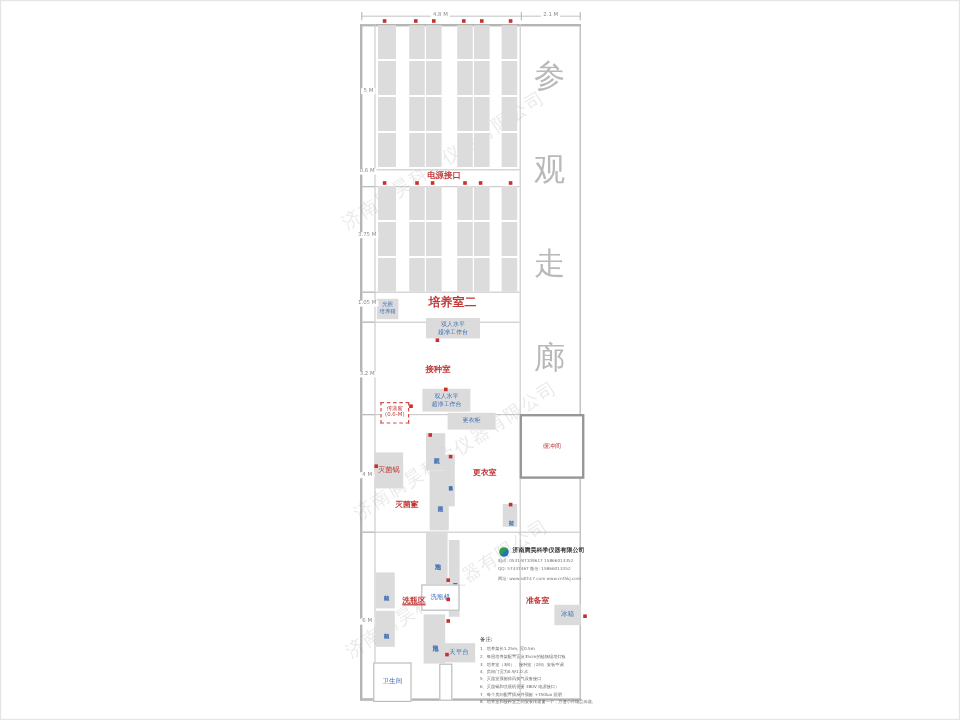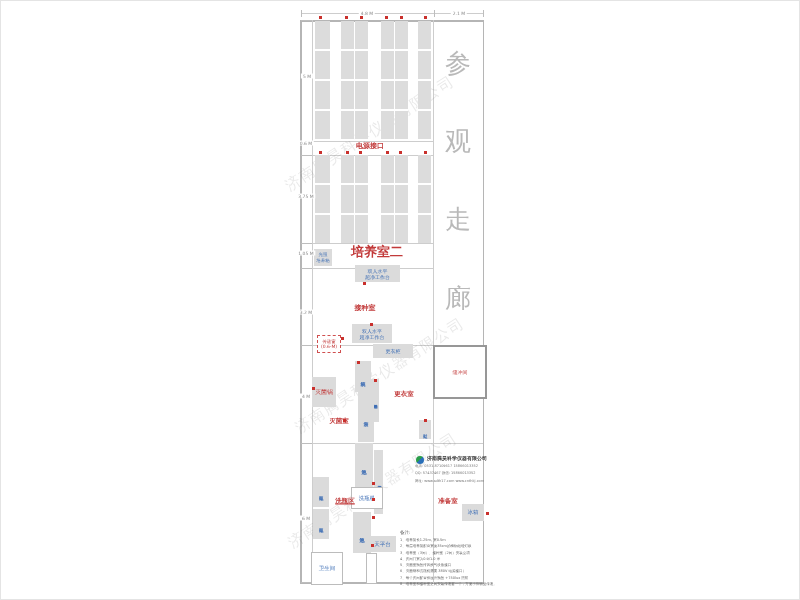--- a/index.html
+++ b/index.html
@@ -165,21 +165,21 @@
       <span>天平台</span>
     </div>
     <div class="box g" style="left: 462px; top: 504px; width: 22px; height: 17px; font-size: 5.5px;">
       <span>冰箱</span>
     </div>
     <div class="box o" style="left: 311px; top: 552px; width: 30px; height: 31px; font-size: 5.5px;">
       <span>卫生间</span>
     </div>
     <div class="box o" style="left: 366px; top: 553px; width: 9px; height: 29px; font-size: 4px;"></div>
     <div class="room" style="left: 370px; top: 146px; font-size: 7px;">电源接口</div>
-    <div class="room" style="left: 377px; top: 252px; font-size: 13px;">培养室二</div>
+    <div class="room" style="left: 377px; top: 252px; font-size: 10px;">培养室二</div>
     <div class="room" style="left: 365px; top: 308px; font-size: 7px;">接种室</div>
     <div class="room" style="left: 339px; top: 421px; font-size: 6.5px;">灭菌室</div>
     <div class="room" style="left: 404px; top: 394px; font-size: 6.5px;">更衣室</div>
     <div class="room" style="left: 345px; top: 501px; font-size: 6.5px; text-decoration: underline;">洗瓶区</div>
     <div class="room" style="left: 448px; top: 501px; font-size: 6.5px;">准备室</div>
     <div class="dot" style="left: 319px; top: 16px;"></div>
     <div class="dot" style="left: 345px; top: 16px;"></div>
     <div class="dot" style="left: 360px; top: 16px;"></div>
     <div class="dot" style="left: 385px; top: 16px;"></div>
     <div class="dot" style="left: 400px; top: 16px;"></div>

